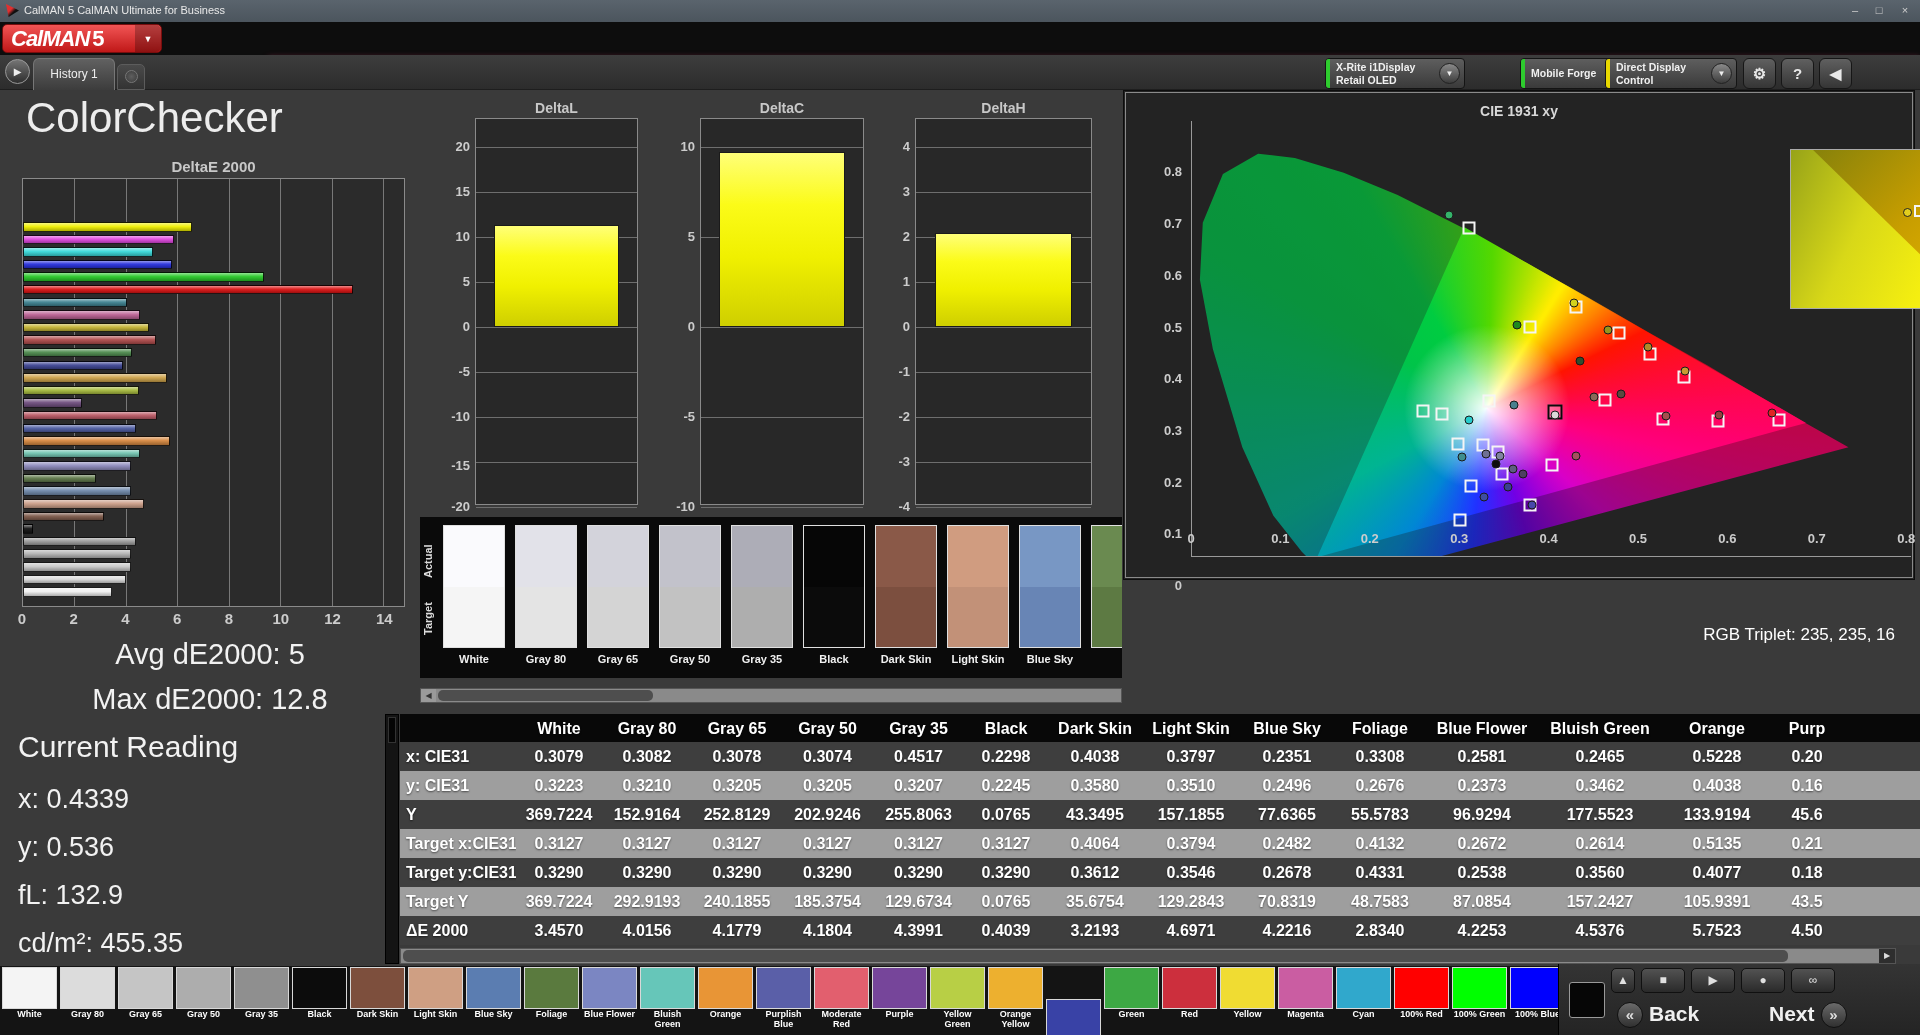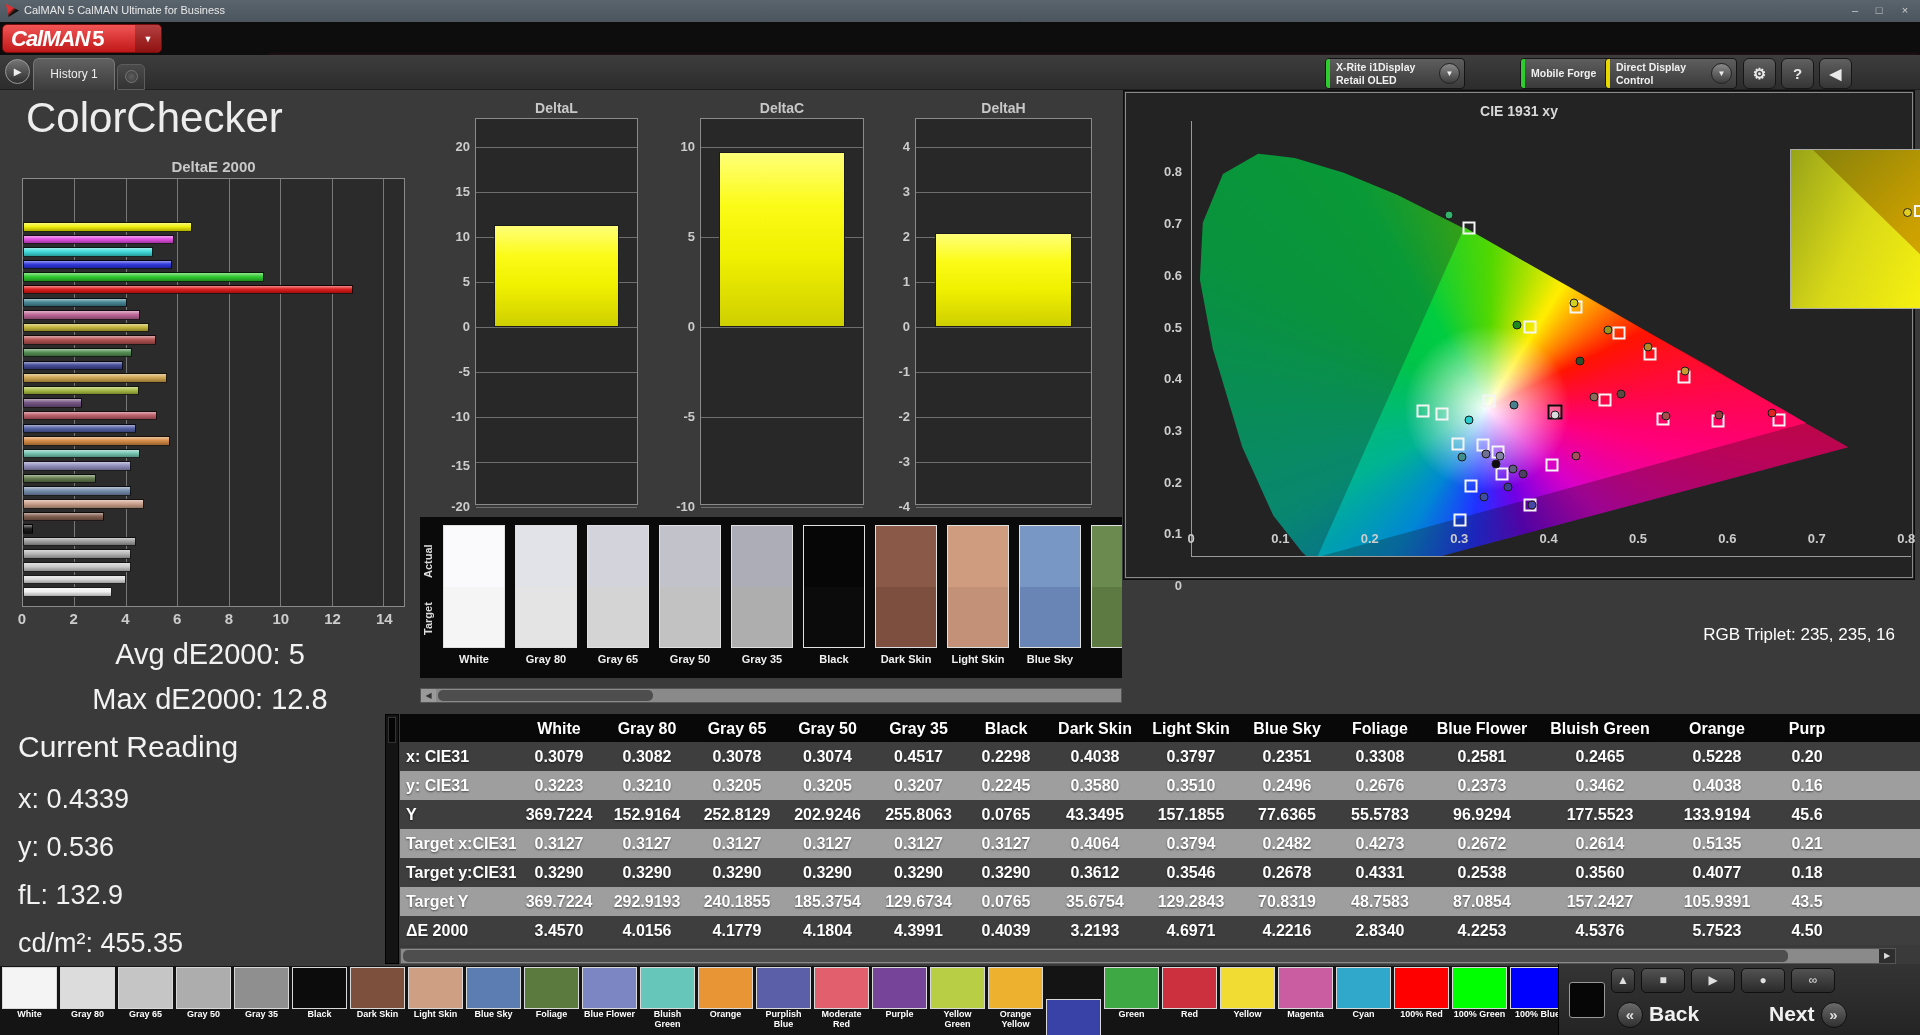--- a/index.html
+++ b/index.html
@@ -598,21 +598,21 @@
       <div class="tcell rowlab" style="width: 116px;">Target x:CIE31</div>
       <div class="tcell" style="width: 86px;">0.3127</div>
       <div class="tcell" style="width: 90px;">0.3127</div>
       <div class="tcell" style="width: 90px;">0.3127</div>
       <div class="tcell" style="width: 91px;">0.3127</div>
       <div class="tcell" style="width: 91px;">0.3127</div>
       <div class="tcell" style="width: 84px;">0.3127</div>
       <div class="tcell" style="width: 94px;">0.4064</div>
       <div class="tcell" style="width: 98px;">0.3794</div>
       <div class="tcell" style="width: 94px;">0.2482</div>
-      <div class="tcell" style="width: 92px;">0.4273</div>
+      <div class="tcell" style="width: 92px;">0.4132</div>
       <div class="tcell" style="width: 112px;">0.2672</div>
       <div class="tcell" style="width: 124px;">0.2614</div>
       <div class="tcell" style="width: 110px;">0.5135</div>
       <div class="tcell" style="width: 70px;">0.21</div>
     </div>
     <div class="trow dark">
       <div class="tcell rowlab" style="width: 116px;">Target y:CIE31</div>
       <div class="tcell" style="width: 86px;">0.3290</div>
       <div class="tcell" style="width: 90px;">0.3290</div>
       <div class="tcell" style="width: 90px;">0.3290</div>

